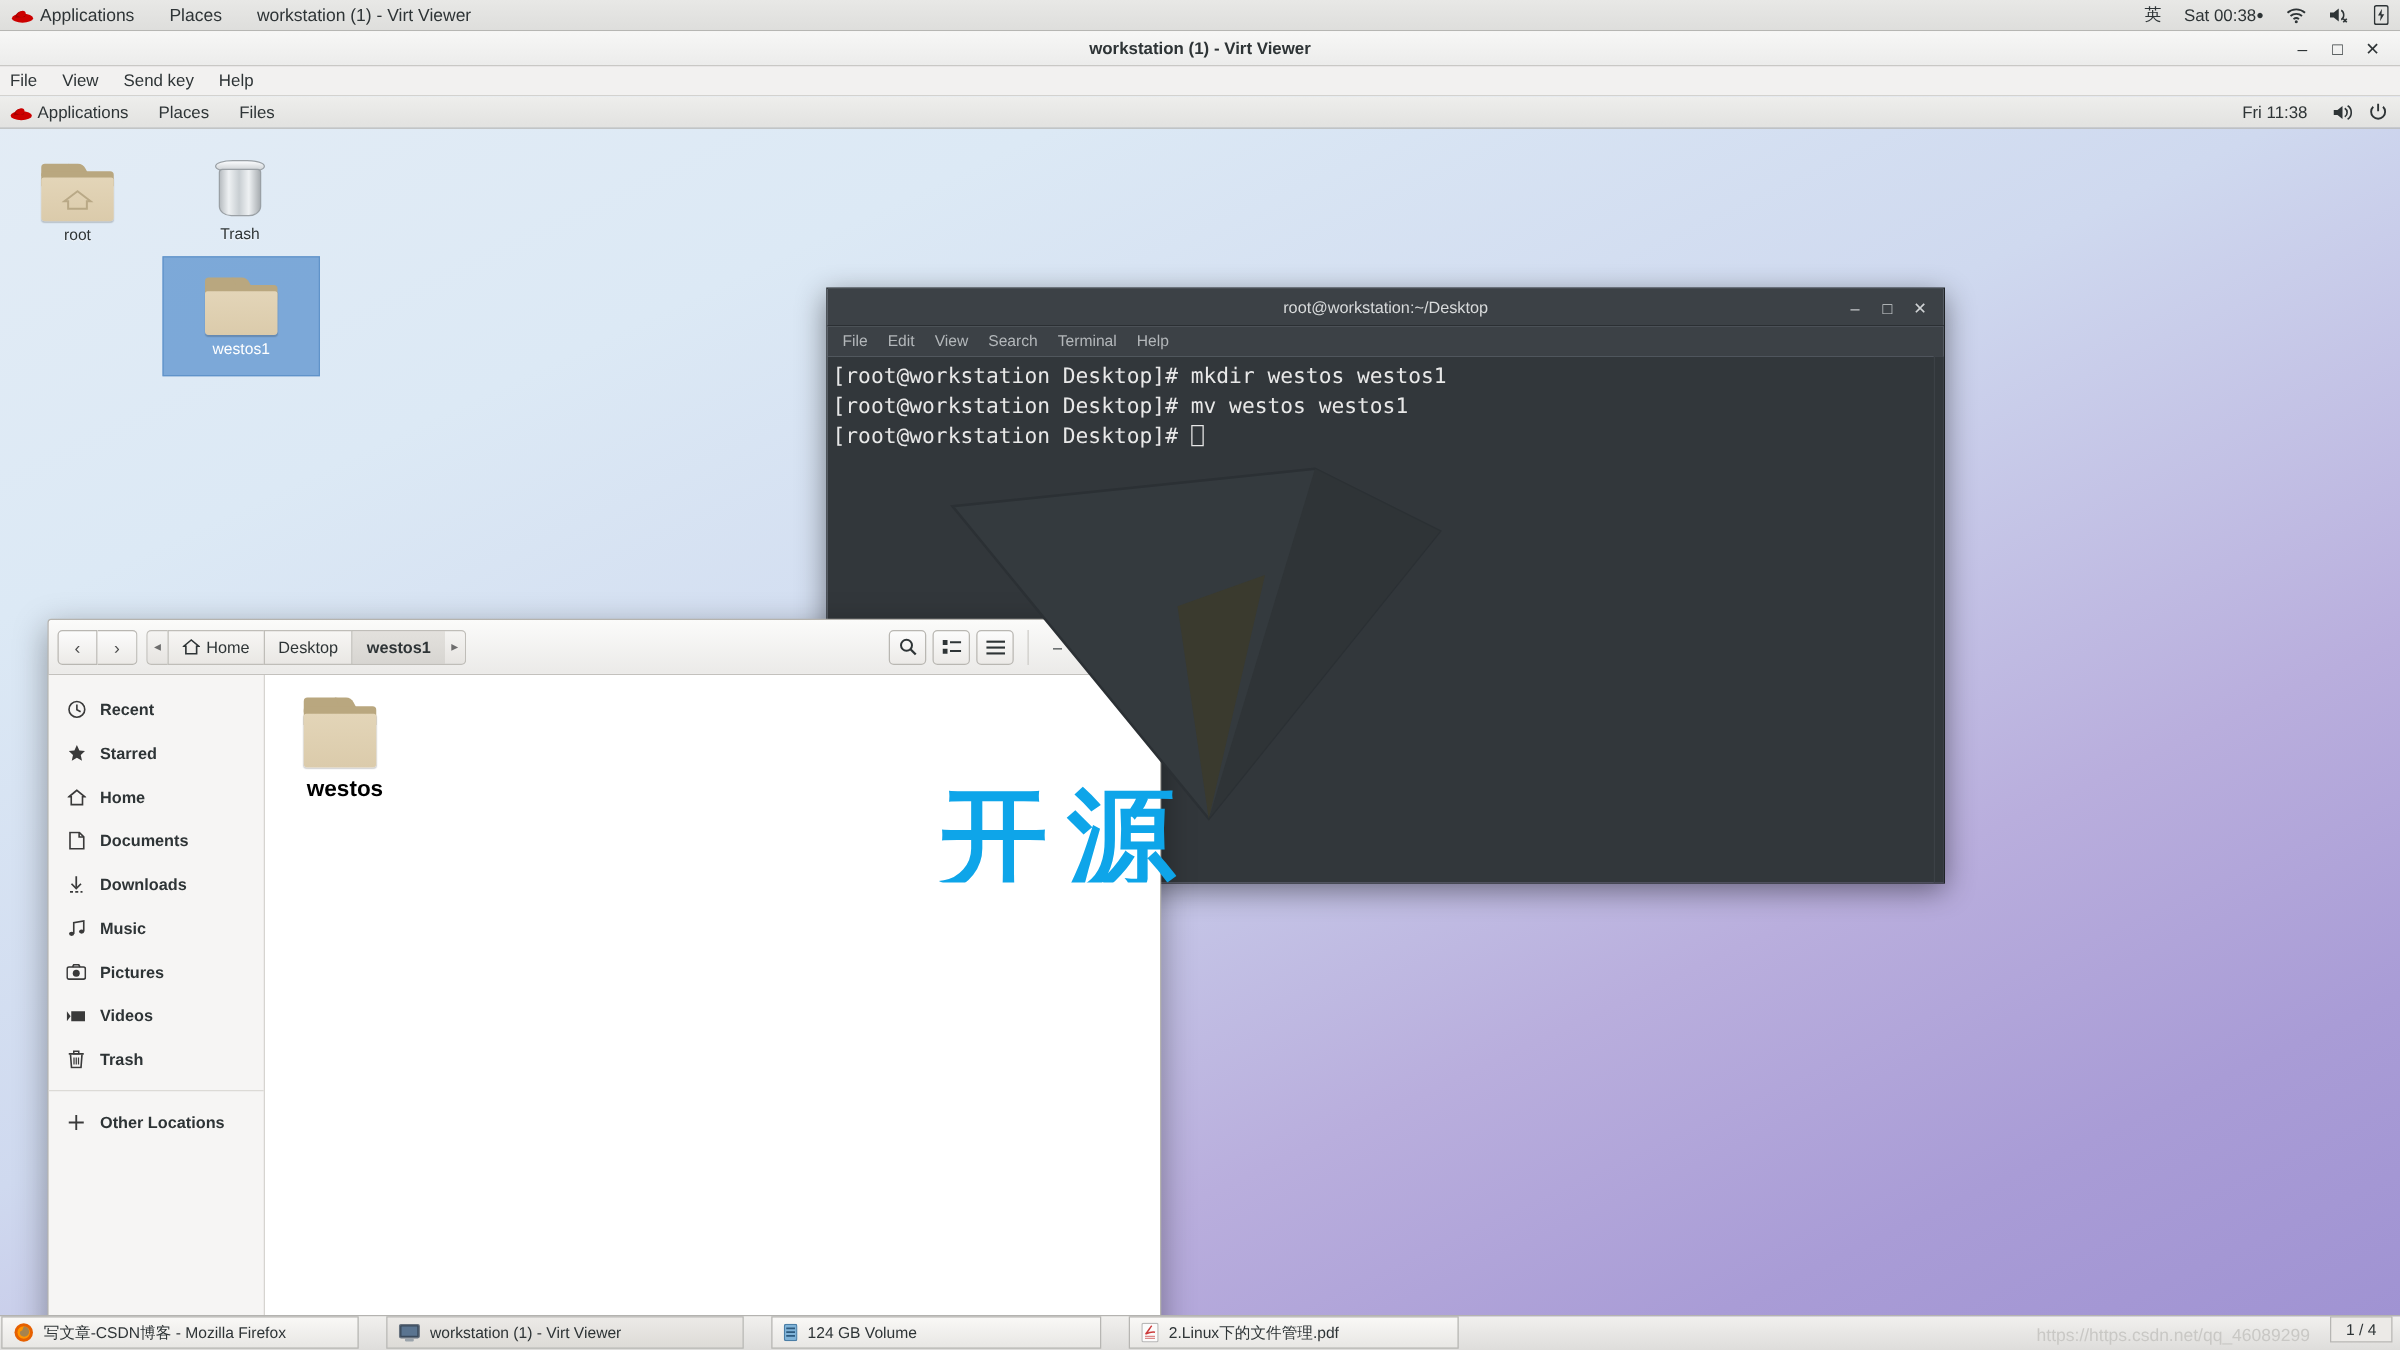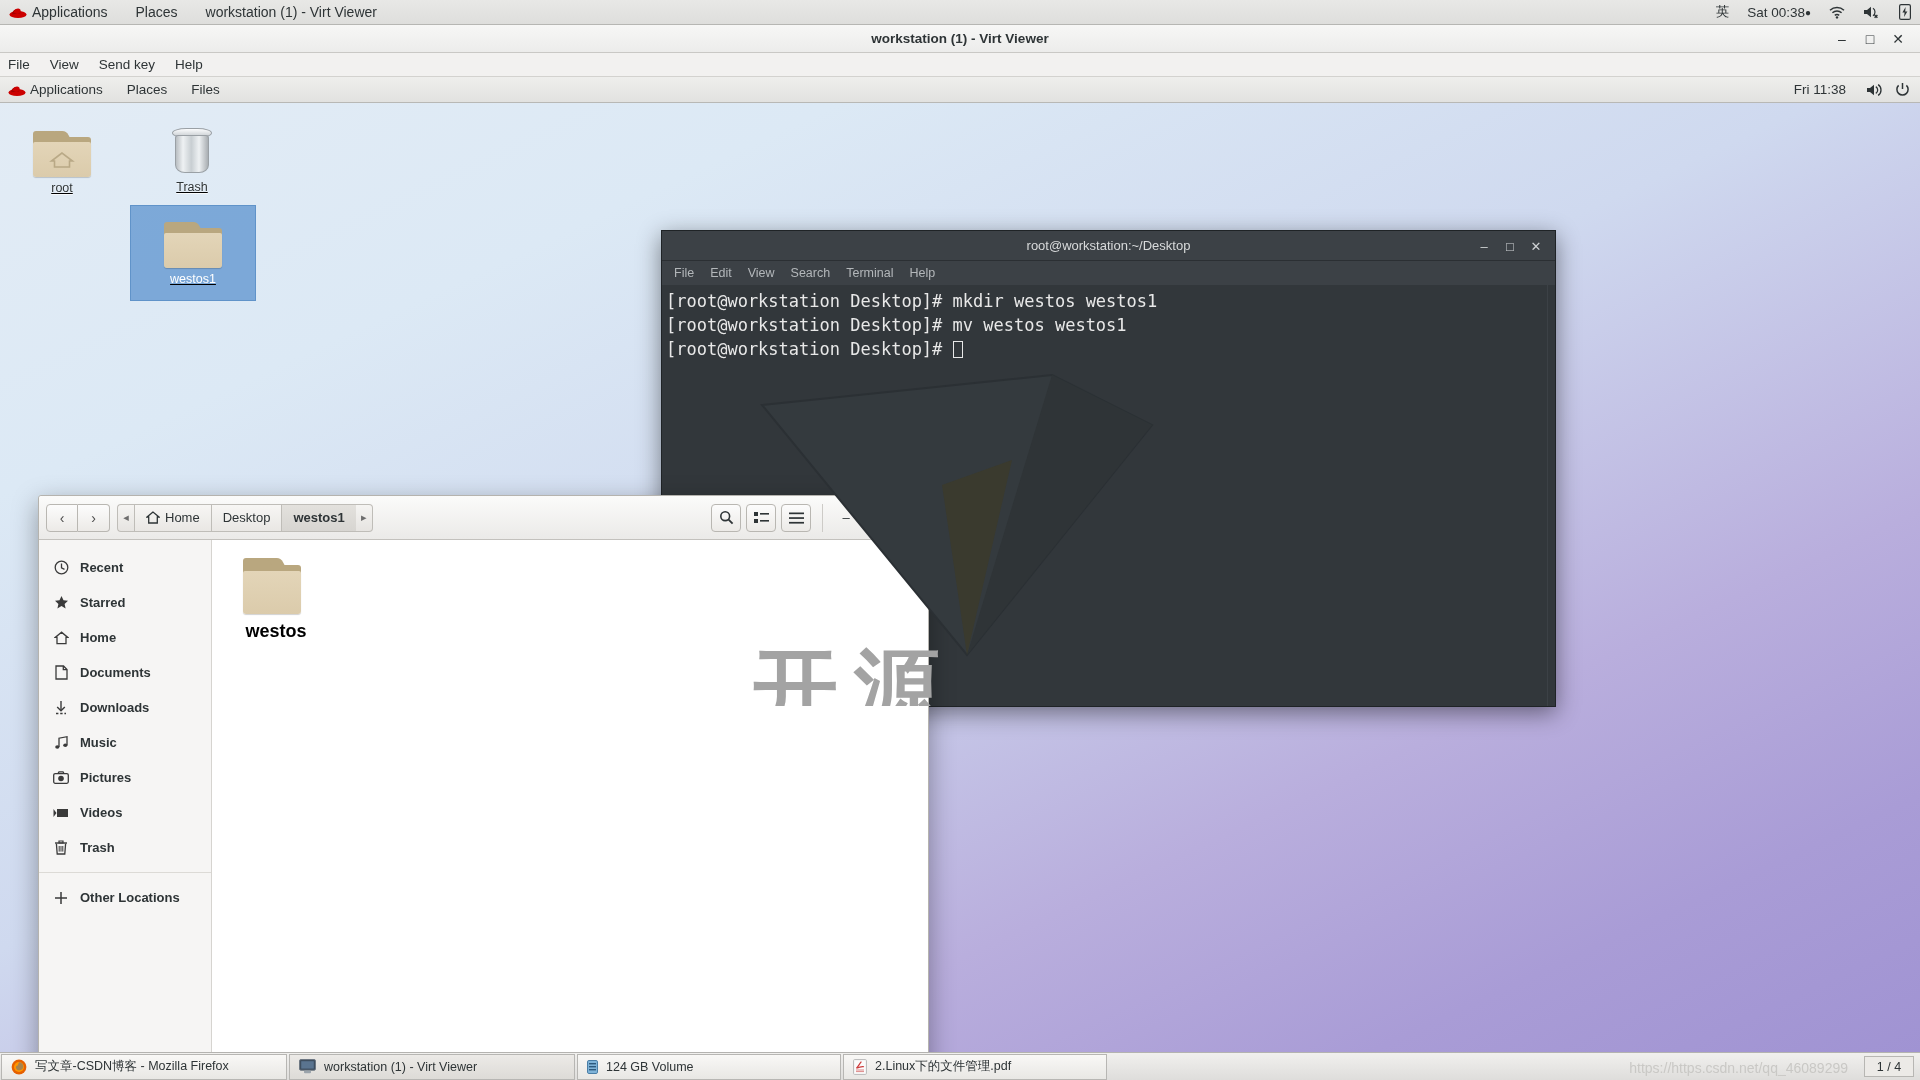--- a/index.html
+++ b/index.html
@@ -65,21 +65,21 @@
     background: linear-gradient(to bottom,#eeeeec 0%, #e2e2e0 100%);
     border-bottom: 1px solid #b8b8b5;
     display: flex; align-items: center; font-size: 13.5px; color: #2e3436;
   }
   #guest-panel .gp-item { padding: 0 12px; height: 26px; display: flex; align-items: center; white-space: nowrap; }
   #guest-panel .gp-item.first { padding-left: 30px; position: relative; }
 
   
   .desk-icon {
     position: absolute; width: 104px; text-align: center;
-    display: flex; flex-direction: column; align-items: center; text-decoration: underline;
+    display: flex; flex-direction: column; align-items: center;
   }
   .desk-icon .lbl {
     font-size: 12.5px; color: #2e3436; margin-top: 4px;
     text-shadow: 0 1px 1px rgba(255,255,255,.75);
     padding: 0 2px;
   }
   .desk-icon.selected { background: rgba(103,154,210,.82); border: 1px solid rgba(95,145,200,.95); }
   .desk-icon.selected .lbl { color: #fff; text-shadow: none; }
 
   
@@ -156,22 +156,22 @@
     display: inline-block; width: 10px; height: 17px; vertical-align: -3px;
     border: 1.5px solid #e8e8e8; background: transparent;
   }
   .term-scroll {
     position:absolute; right:0; top:0; width: 8px; height: 100%;
     background:#32373b; border-left: 1px solid #3c4146; z-index:3;
   }
   
   .term-logo { position:absolute; left: 90px; top: 80px; z-index:1; opacity:1; }
   .term-logo-text {
-    position:absolute; left: 90px; top: 346px; z-index:1;
-    font-size: 86px; font-weight: bold; color: #a3a3a3;
+    position:absolute; left: 90px; top: 328px; z-index:1;
+    font-size: 86px; font-weight: bold; color: #0ea5e9;
     letter-spacing: 16px; font-family: "DejaVu Sans", sans-serif;
   }
 
   
   #nautilus {
     position: absolute; left: 38px; top: 418px; width: 891px; height: 585px;
     background: #fff; border: 1px solid #b5b3ae;
     box-shadow: 0 8px 26px rgba(0,0,0,.35);
     display: flex; flex-direction: column; border-radius: 3px 3px 0 0;
   }
@@ -257,21 +257,21 @@
     border: 1px solid #b7b6b3; background: #eceae7;
     display:flex; align-items:center; justify-content:center;
     font-size: 12.5px; color: #2e3436;
   }
 
   
   #host-taskbar {
     position: absolute; left: 0; bottom: 0; width: 1920px; height: 28px;
     background: linear-gradient(to bottom,#f1f0ee,#dedddb);
     border-top: 1px solid #b4b3b0;
-    display: flex; align-items: center; z-index: 50;
+    display: flex; z-index: 50; gap: 20px;
   }
   .htb-task {
     height: 26px; display:flex; align-items:center; gap:8px;
     padding: 0 9px; font-size: 12.5px; color:#2e3436;
     border: 1px solid #b7b6b3; background: linear-gradient(to bottom,#f9f8f6,#e8e7e4);
     margin: 0 1px; white-space: nowrap; overflow: hidden;
   }
   .htb-task.a { width: 286px; }
   .htb-task.b { width: 286px; background: linear-gradient(to bottom,#eceae7,#dddbd7); }
   .htb-task.c { width: 264px; }

